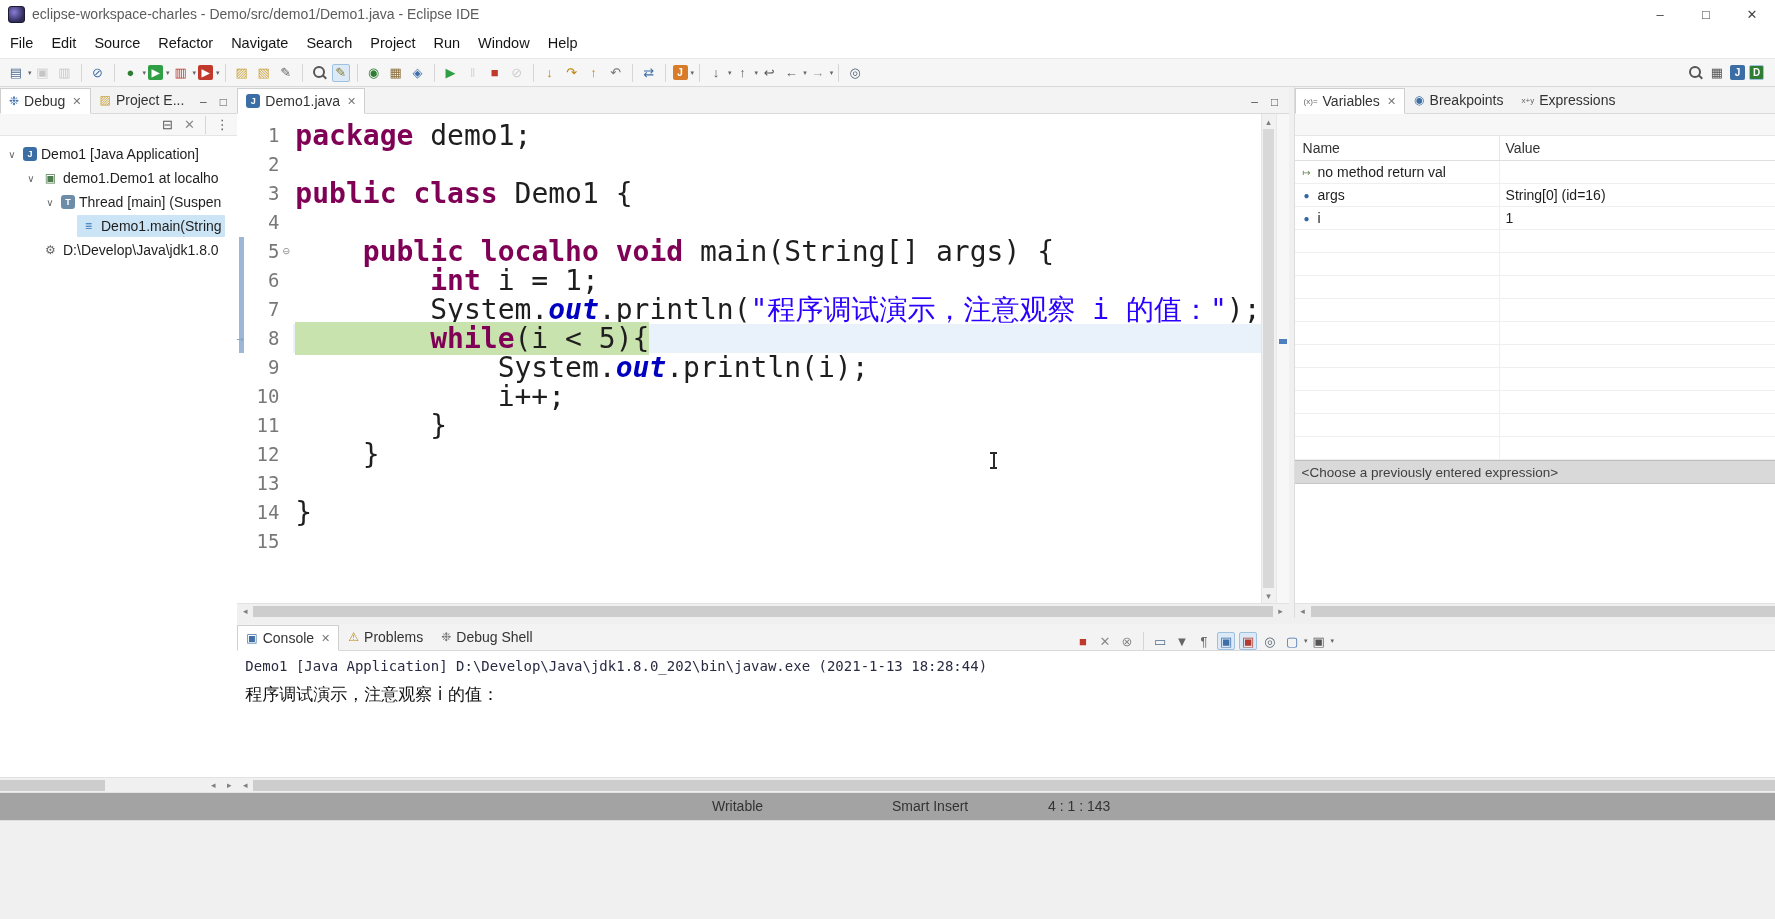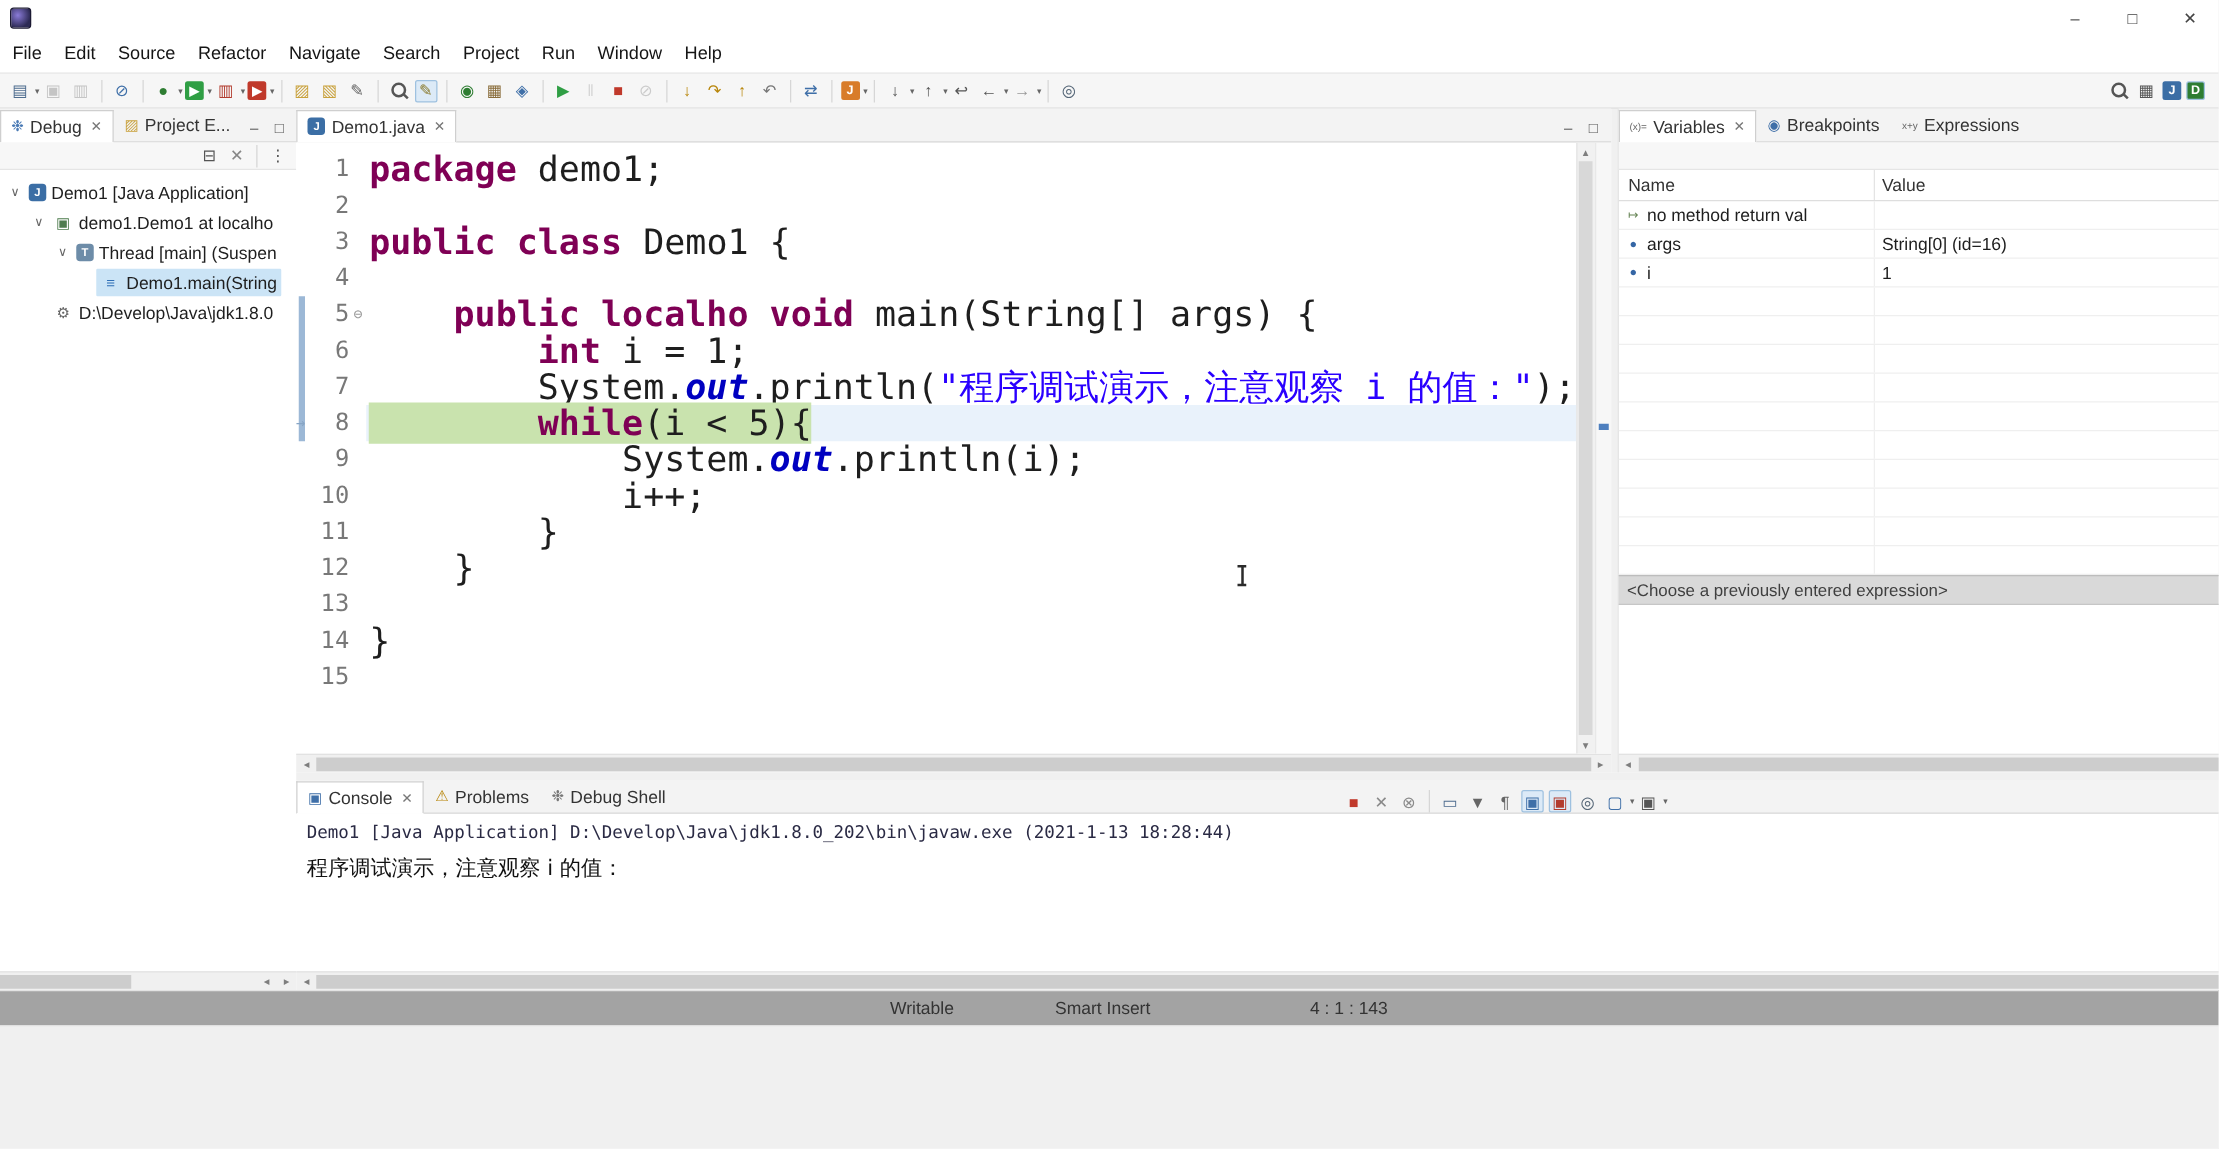--- a/index.html
+++ b/index.html
@@ -109,20 +109,21 @@
   .sb{position:absolute;top:5px}
   .filler{height:99px;background:#f0f0f0;border-top:1px solid #e0e0e0}
 </style>
 </head>
 <body>
 
 <div class="window">
 
   <div class="titlebar">
     <div class="app-icon"></div>
+    <div class="tb-title">eclipse-workspace-charles - Demo/src/demo1/Demo1.java - Eclipse IDE</div>
     <div class="win-controls">
       <div class="win-btn">–</div>
       <div class="win-btn">□</div>
       <div class="win-btn">✕</div>
     </div>
   </div>
 
   <div class="menubar" id="menubar">
       <div class="menu-item">File</div>
       <div class="menu-item">Edit</div>
@@ -602,18 +603,18 @@
             </div>
             <span class="harrow">▸</span>
           </div>
       </div>
     </div>
 
   </div>
 
   <div class="statusbar">
     <span class="sb" style="left:712px">Writable</span>
-    <span class="sb" style="left:844px">Smart Insert</span>
+    <span class="sb" style="left:892px">Smart Insert</span>
     <span class="sb" style="left:1048px">4 : 1 : 143</span>
   </div>
   <div class="filler"></div>
 
 </div>
 
 </body></html>

